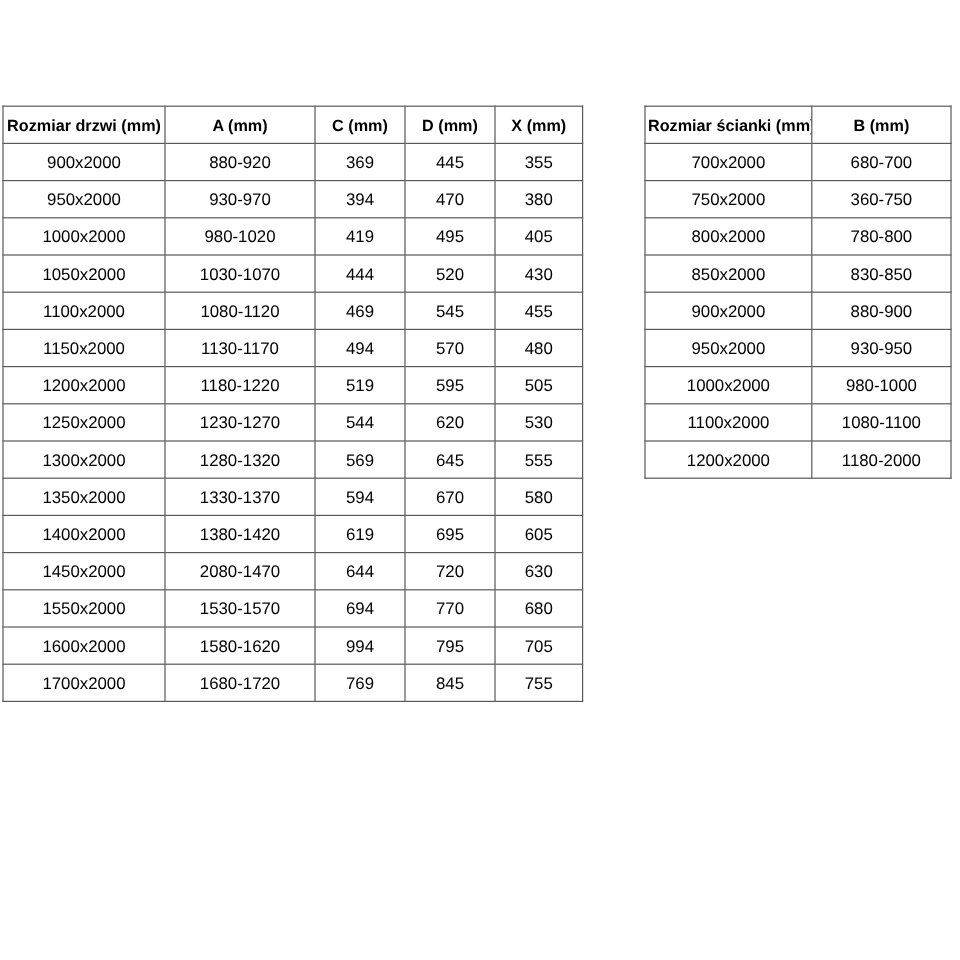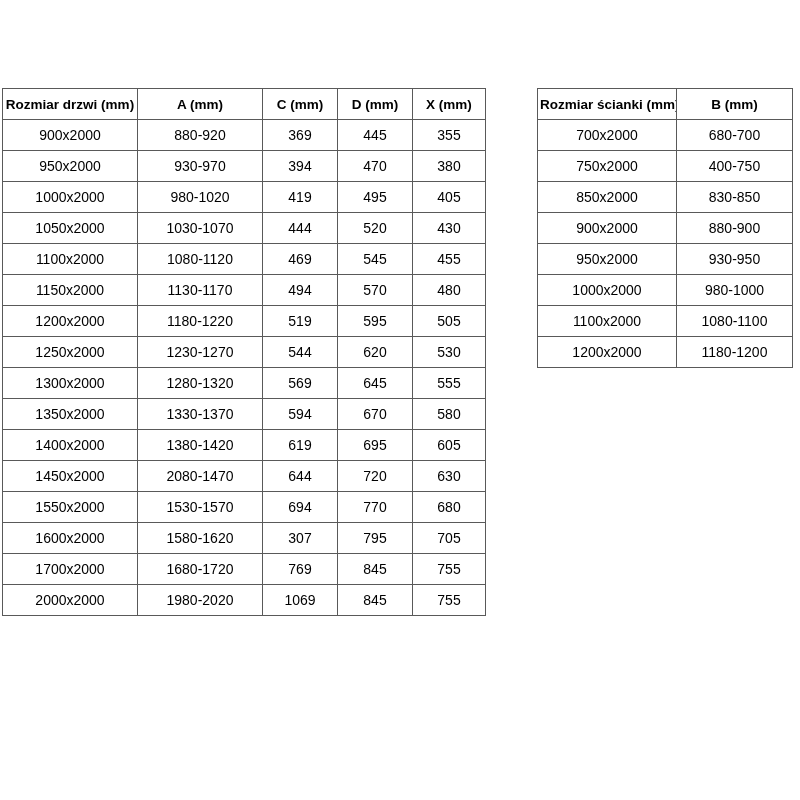--- a/index.html
+++ b/index.html
@@ -167,35 +167,28 @@
         <tr>
           <td>1550x2000</td>
           <td>1530-1570</td>
           <td>694</td>
           <td>770</td>
           <td>680</td>
         </tr>
         <tr>
           <td>1600x2000</td>
           <td>1580-1620</td>
-          <td>307</td>
+          <td>994</td>
           <td>795</td>
           <td>705</td>
         </tr>
         <tr>
           <td>1700x2000</td>
           <td>1680-1720</td>
           <td>769</td>
-          <td>845</td>
-          <td>755</td>
-        </tr>
-        <tr>
-          <td>2000x2000</td>
-          <td>1980-2020</td>
-          <td>1069</td>
           <td>845</td>
           <td>755</td>
         </tr>
       </tbody>
     </table>
 
   <table id="walls-table" class="spec-table">
     <colgroup>
       <col class="c1">
         <col class="c2">
@@ -206,21 +199,25 @@
           <th>B (mm)</th>
         </tr>
       </thead>
       <tbody>
         <tr>
           <td>700x2000</td>
           <td>680-700</td>
         </tr>
         <tr>
           <td>750x2000</td>
-          <td>400-750</td>
+          <td>360-750</td>
+        </tr>
+        <tr>
+          <td>800x2000</td>
+          <td>780-800</td>
         </tr>
         <tr>
           <td>850x2000</td>
           <td>830-850</td>
         </tr>
         <tr>
           <td>900x2000</td>
           <td>880-900</td>
         </tr>
         <tr>
@@ -230,18 +227,18 @@
         <tr>
           <td>1000x2000</td>
           <td>980-1000</td>
         </tr>
         <tr>
           <td>1100x2000</td>
           <td>1080-1100</td>
         </tr>
         <tr>
           <td>1200x2000</td>
-          <td>1180-1200</td>
+          <td>1180-2000</td>
         </tr>
       </tbody>
     </table>
 
 </div>
 
 </body></html>

